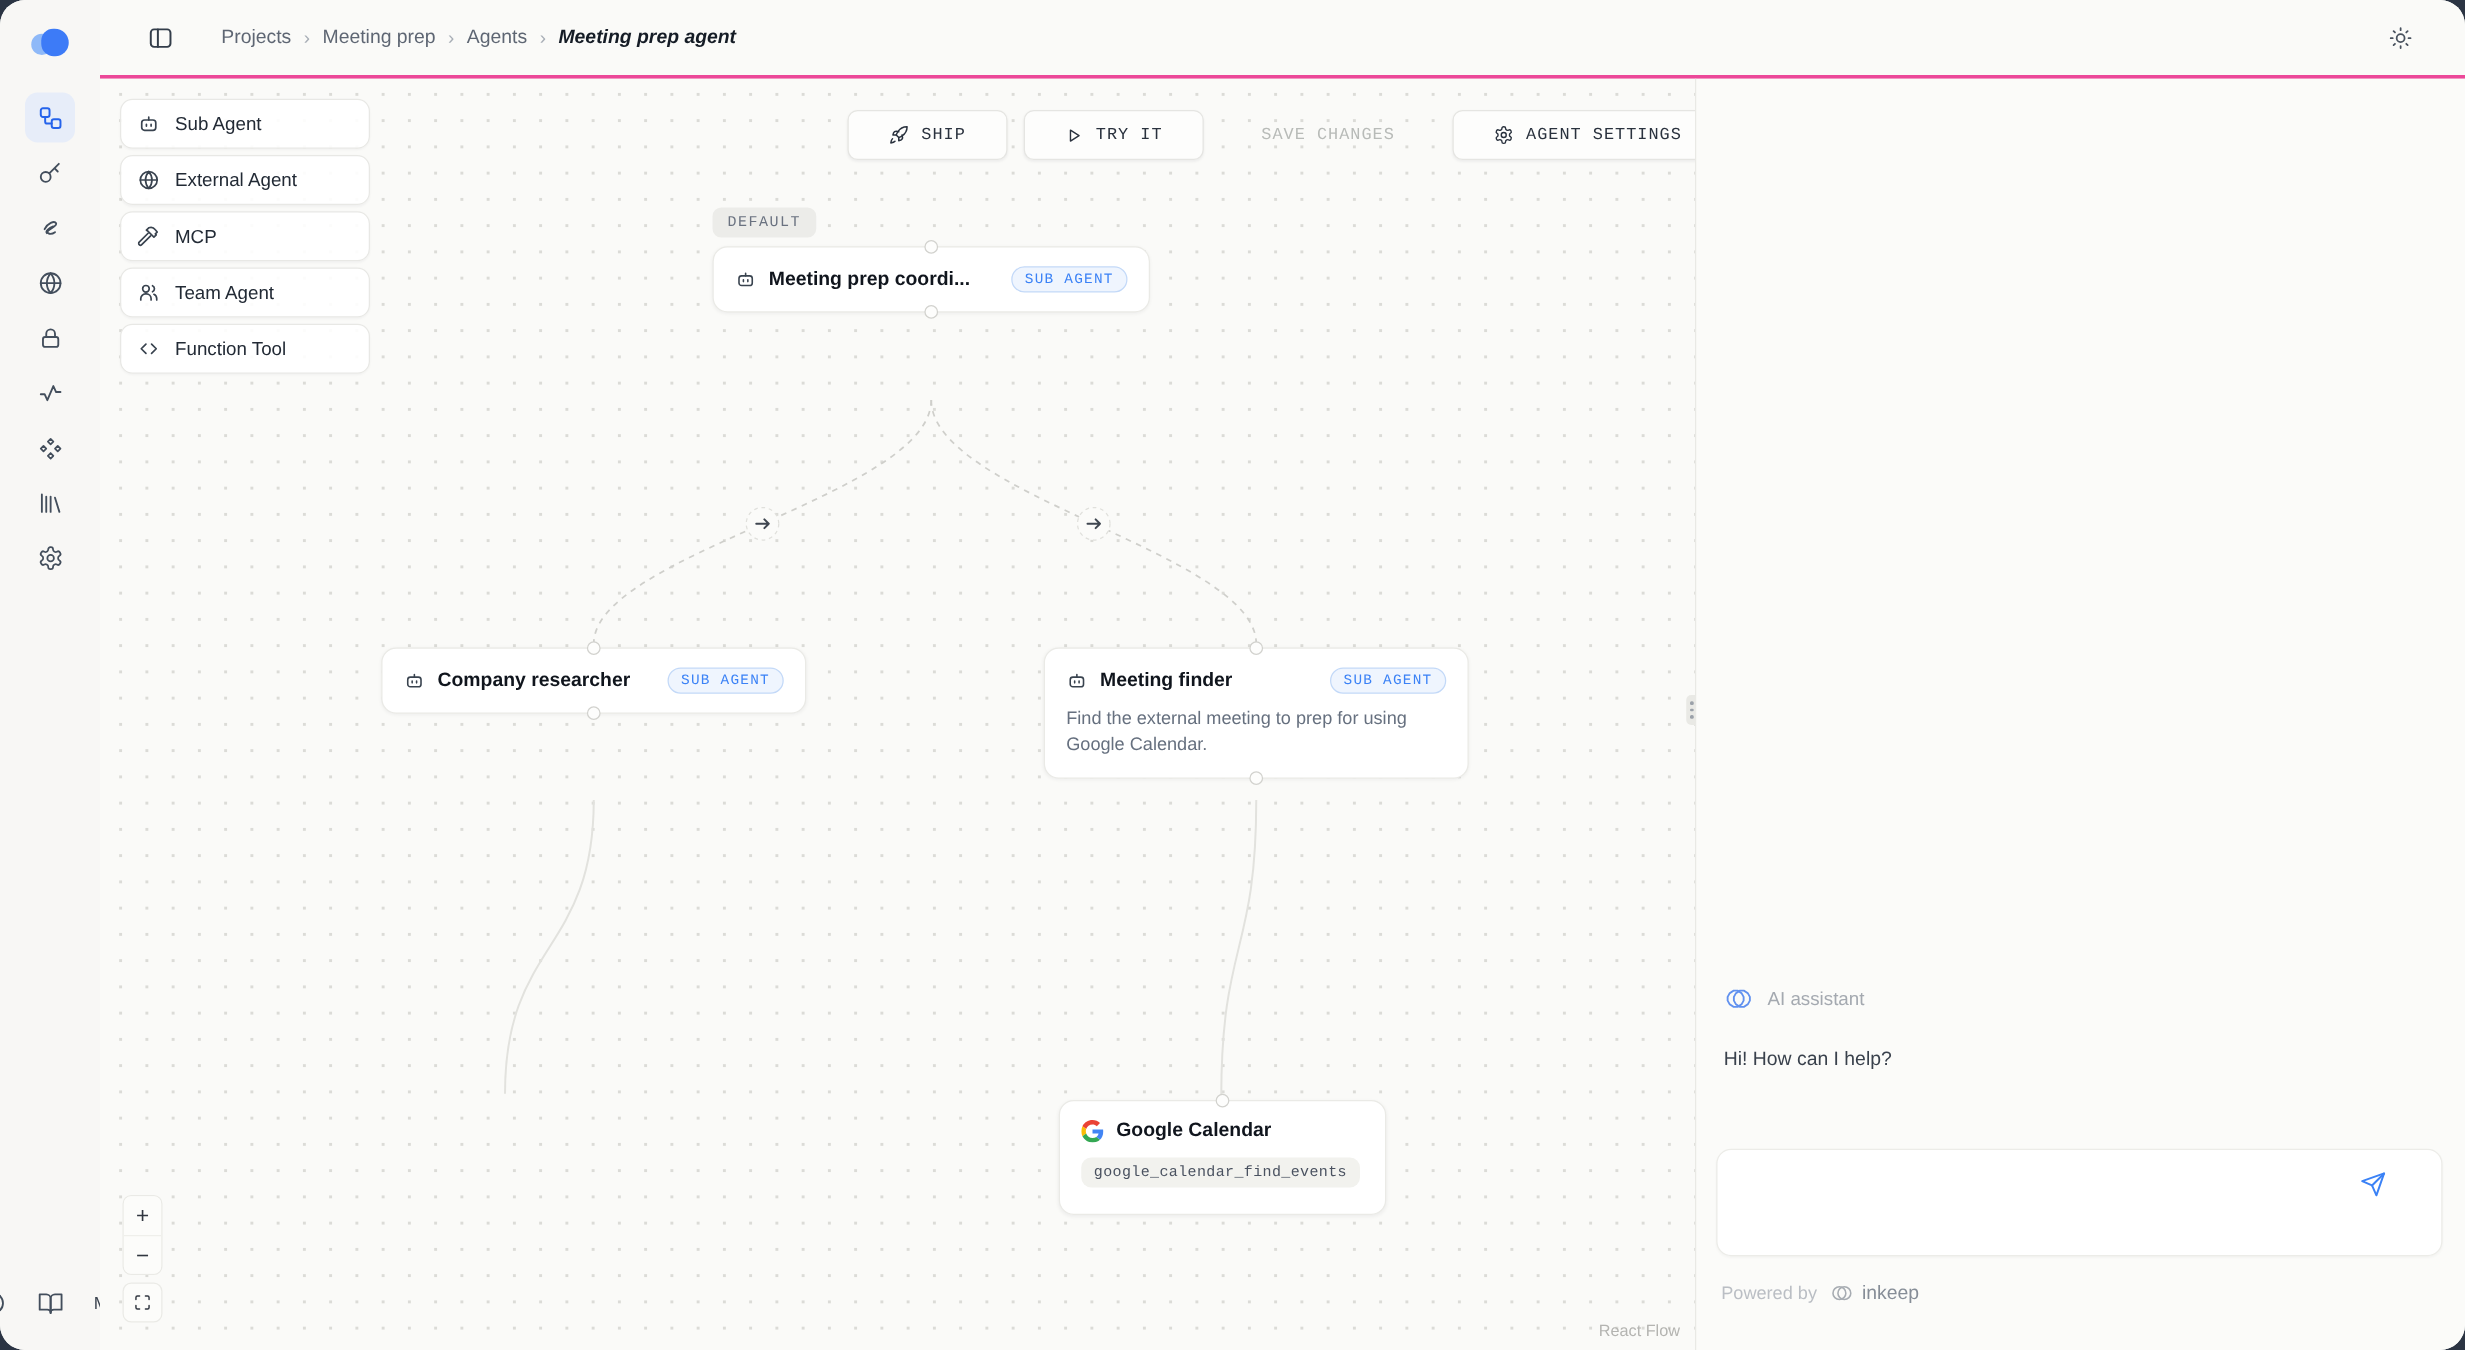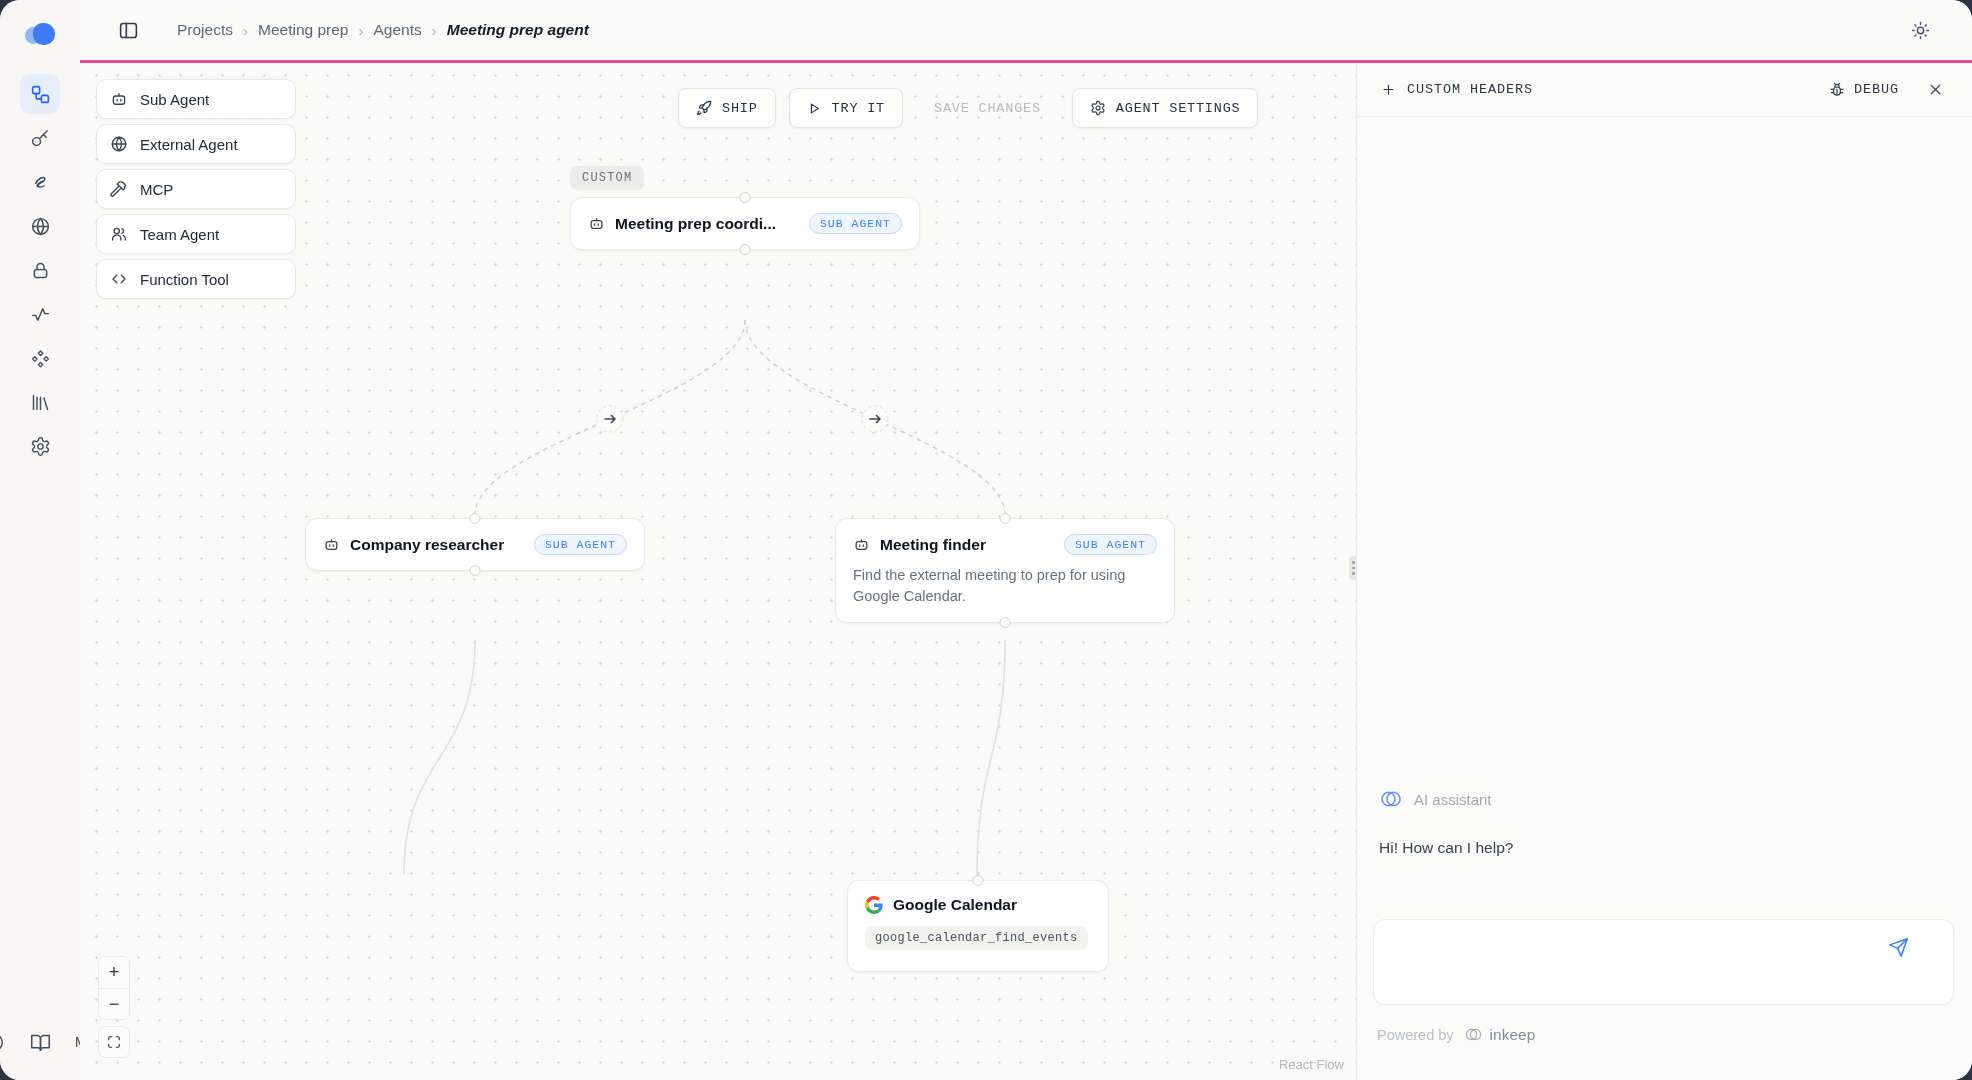--- a/index.html
+++ b/index.html
@@ -33,21 +33,21 @@
            background-image:radial-gradient(#DBDBD7 1.1px, transparent 1.3px); background-size:21px 21px; background-position:6px 2px; }
   .edges{ position:absolute; inset:0; }
 
   .palette{ position:absolute; left:16px; top:16px; display:flex; flex-direction:column; gap:5px; }
   .palette-item{ width:200px; height:40px; background:rgba(255,255,255,.9); border:1px solid #E8E8E5; border-radius:10px;
                  box-shadow:0 1px 2px rgba(16,24,40,.04); display:flex; align-items:center; gap:12px; padding:0 13px;
                  font-size:15px; color:#222A35; }
   .palette-item .pi-icon{ color:#39434F; display:flex; }
 
   .toolbar{ position:absolute; left:598px; top:25px; display:flex; align-items:center; gap:13px; }
-  .tb-btn{ height:40px; padding:0 17px; background:#FDFDFC; border:1px solid #E5E5E2; border-radius:8px;
+  .tb-btn{ height:40px; padding:0 32px; background:#FDFDFC; border:1px solid #E5E5E2; border-radius:8px;
            box-shadow:0 1px 2px rgba(16,24,40,.05); display:flex; align-items:center; gap:10px;
            font-family:"Liberation Mono", monospace; font-size:13.5px; color:#2A323E; letter-spacing:.8px; white-space:nowrap; }
   .tb-btn.disabled{ background:transparent; border-color:transparent; box-shadow:none; color:#B8BBB8; }
 
   .default-chip{ position:absolute; left:490px; top:103px; background:#ECECE9; color:#6A7280; border-radius:7px;
                  padding:5px 12px; font-family:"Liberation Mono", monospace; font-size:12px; letter-spacing:1.2px; }
 
   .node{ position:absolute; background:#FFFFFF; border:1px solid #EAEAE6; border-radius:12px;
          box-shadow:0 1px 3px rgba(16,24,40,.05); padding:15px 17px; }
   .node-head{ display:flex; align-items:center; gap:10px; }
@@ -291,21 +291,21 @@
         <span style="display:flex">
           <svg width="16" height="16" viewBox="0 0 24 24" fill="none" stroke="currentColor" stroke-width="1.7" stroke-linecap="round" stroke-linejoin="round">
               <circle cx="12" cy="12" r="3"></circle>
               <path d="M12.22 2h-.44a2 2 0 0 0-2 2v.18a2 2 0 0 1-1 1.73l-.43.25a2 2 0 0 1-2 0l-.15-.08a2 2 0 0 0-2.73.73l-.22.38a2 2 0 0 0 .73 2.73l.15.1a2 2 0 0 1 1 1.72v.51a2 2 0 0 1-1 1.74l-.15.09a2 2 0 0 0-.73 2.73l.22.38a2 2 0 0 0 2.73.73l.15-.08a2 2 0 0 1 2 0l.43.25a2 2 0 0 1 1 1.73V20a2 2 0 0 0 2 2h.44a2 2 0 0 0 2-2v-.18a2 2 0 0 1 1-1.73l.43-.25a2 2 0 0 1 2 0l.15.08a2 2 0 0 0 2.73-.73l.22-.39a2 2 0 0 0-.73-2.73l-.15-.08a2 2 0 0 1-1-1.74v-.5a2 2 0 0 1 1-1.74l.15-.09a2 2 0 0 0 .73-2.73l-.22-.38a2 2 0 0 0-2.73-.73l-.15.08a2 2 0 0 1-2 0l-.43-.25a2 2 0 0 1-1-1.73V4a2 2 0 0 0-2-2z"></path>
             </svg>
         </span>
         <span>AGENT SETTINGS</span>
       </button>
     </div>
 
-    <div class="default-chip">CUSTOM</div>
+    <div class="default-chip">DEFAULT</div>
 
     <div class="node" style="left:490px; top:134px; width:350px;">
       <span class="handle top"></span>
       <div class="node-head">
         <span class="n-icon">
           <svg width="17" height="17" viewBox="0 0 24 24" fill="none" stroke="currentColor" stroke-width="1.8" stroke-linecap="round" stroke-linejoin="round">
               <rect x="4.5" y="8" width="15" height="11" rx="3"></rect>
               <path d="M12 8V5M9.5 12.5v2M14.5 12.5v2"></path>
             </svg>
         </span>
@@ -381,47 +381,20 @@
   <div class="divider-grip">
     <i></i>
       <i></i>
       <i></i>
       <i></i>
       <i></i>
       <i></i>
   </div>
 
   <aside class="rpanel">
-    <div class="rp-header">
-      <div class="rp-add">
-        <span style="display:flex">
-          <svg width="15" height="15" viewBox="0 0 24 24" fill="none" stroke="#2E3641" stroke-width="1.8" stroke-linecap="round">
-              <path d="M12 5v14M5 12h14"></path>
-            </svg>
-        </span>
-        <span>CUSTOM HEADERS</span>
-      </div>
-      <div class="rp-right">
-        <div class="rp-debug">
-          <span style="display:flex">
-            <svg width="16" height="16" viewBox="0 0 24 24" fill="none" stroke="#2E3641" stroke-width="1.7" stroke-linecap="round" stroke-linejoin="round">
-                <path d="m8 2 1.9 1.9M16 2l-1.9 1.9M9 7.5v-1a3 3 0 1 1 6 0v1"></path>
-                <rect x="7" y="7.5" width="10" height="12" rx="5"></rect>
-                <path d="M12 19.5v-9M7 11H3M7 16H3.5M17 11h4M17 16h3.5"></path>
-              </svg>
-          </span>
-          <span>DEBUG</span>
-        </div>
-        <span class="rp-close">
-          <svg width="17" height="17" viewBox="0 0 24 24" fill="none" stroke="currentColor" stroke-width="1.8" stroke-linecap="round">
-              <path d="M18 6 6 18M6 6l12 12"></path>
-            </svg>
-        </span>
-      </div>
-    </div>
 
     <div class="assistant-row">
       <span class="assistant-logo">
         <svg width="24" height="24" viewBox="0 0 24 24" fill="none" stroke="currentColor" stroke-width="1.5">
             <path d="M9.3 5.5h3.4l3 2v0l1.7 3v3l-1.7 3-3 2H9.3l-3-2-1.7-3v-3l1.7-3z" transform="translate(-1.5,0)"></path>
             <path d="M9.3 5.5h3.4l3 2 1.7 3v3l-1.7 3-3 2H9.3l-3-2-1.7-3v-3l1.7-3z" transform="translate(3.5,0)"></path>
           </svg>
       </span>
       <span>AI assistant</span>
     </div>

